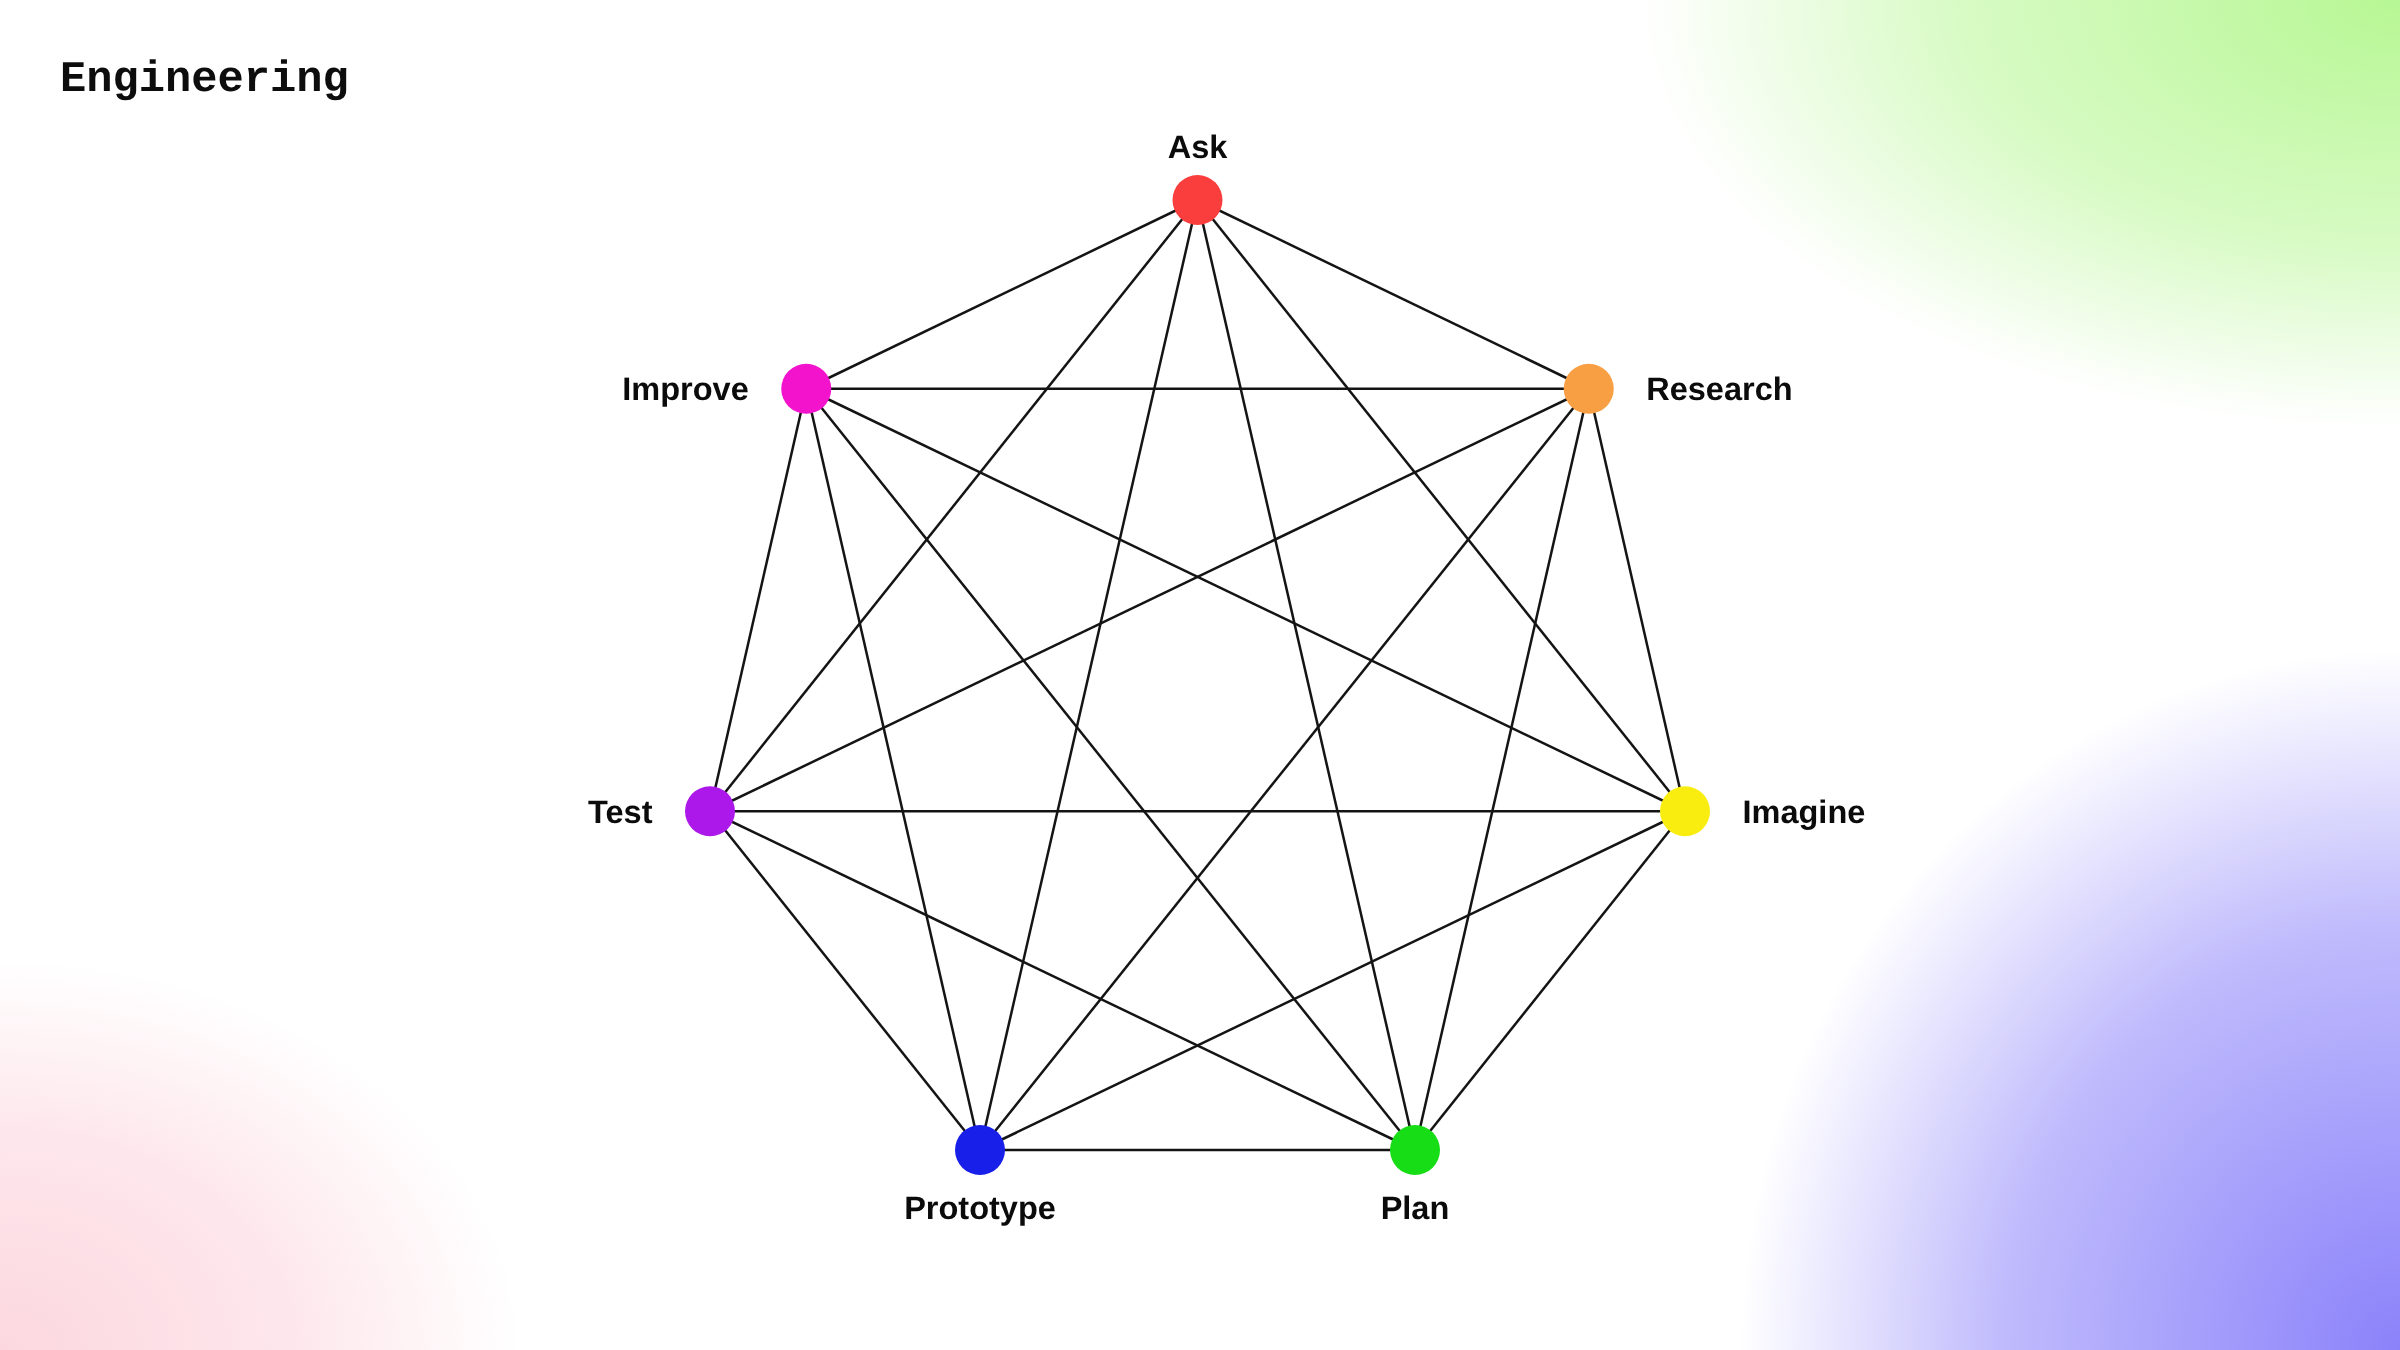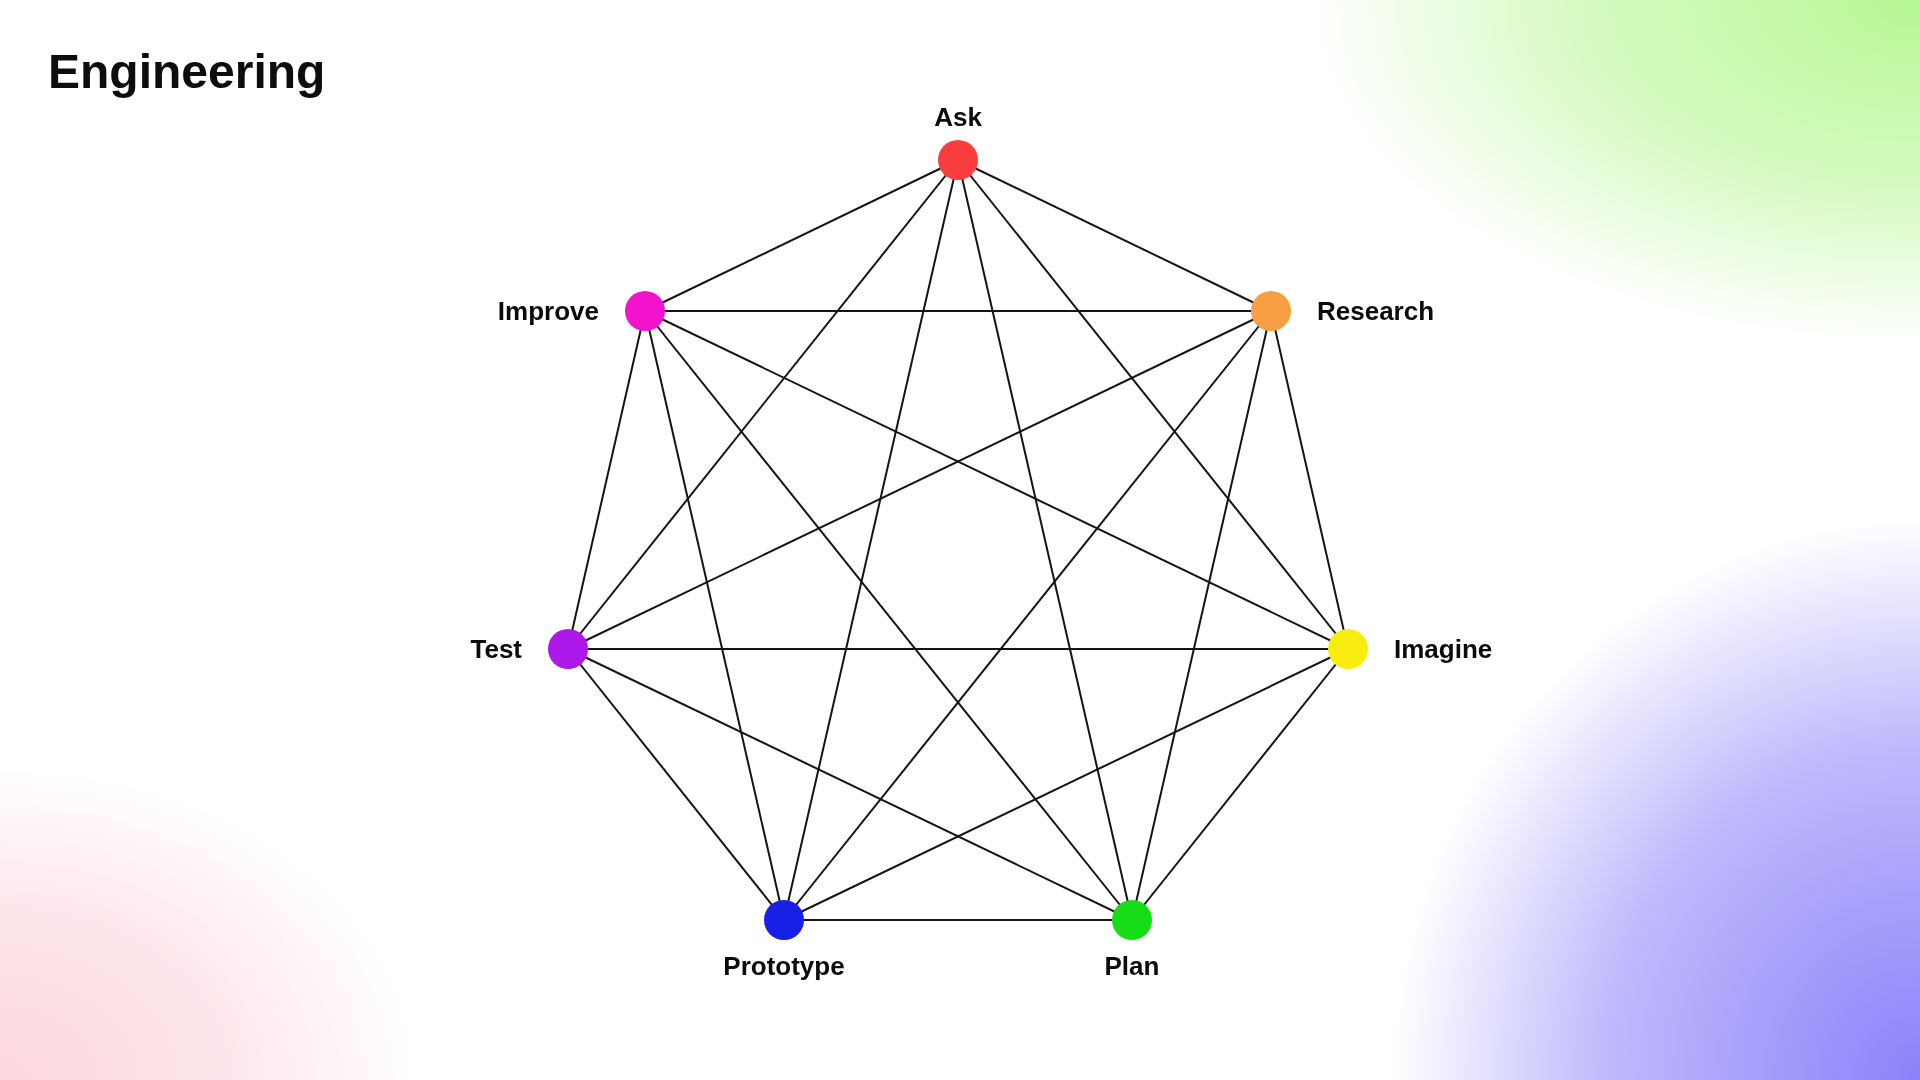--- a/index.html
+++ b/index.html
@@ -20,24 +20,25 @@
   .stage {
     position: relative;
     width: 1920px;
     height: 1080px;
   }
   .page-title {
     position: absolute;
     left: 48px;
     top: 44px;
     margin: 0;
-    font-size: 48px;
+    font-size: 35px;
     font-weight: 700;
     color: #0d0d0d;
     letter-spacing: 0;
+    font-family: Liberation Mono, monospace;
   }
   #graph-svg {
     position: absolute;
     left: 0;
     top: 0;
     width: 1920px;
     height: 1080px;
   }
   #graph-svg text {
     font-family: "Liberation Sans", sans-serif;

